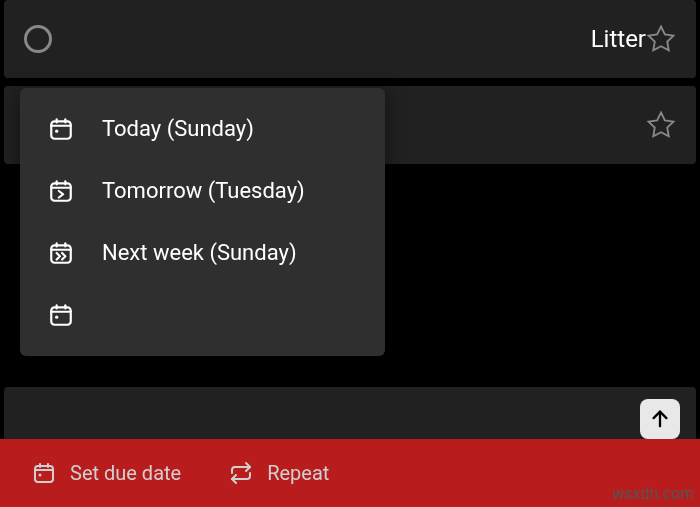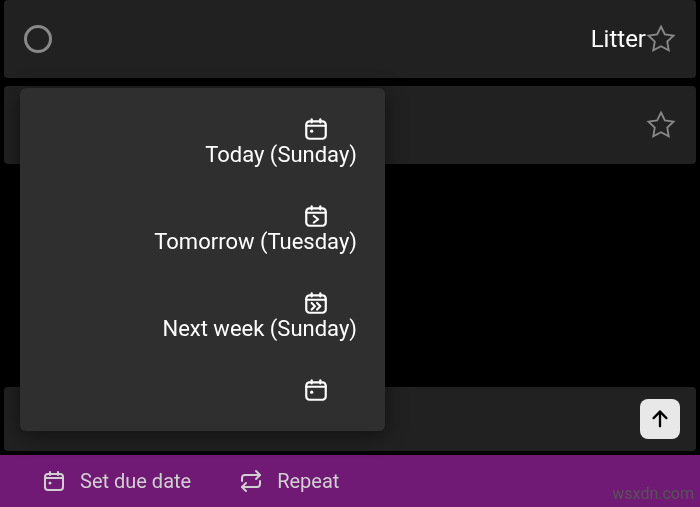--- a/index.html
+++ b/index.html
@@ -53,24 +53,23 @@
       top: 88px;
       width: 365px;
       background: #2f2f2f;
       border-radius: 6px;
       box-shadow: 0 4px 20px rgba(0,0,0,0.5);
       z-index: 10;
       padding: 10px 0;
     }
     .dropdown-item {
       display: flex;
-      align-items: flex-end;
+      align-items: flex-start;
       padding: 18px 28px;
       cursor: pointer;
-      flex-direction: column;
     }
     .dropdown-icon {
       width: 26px;
       height: 26px;
       margin-right: 28px;
       flex-shrink: 0;
     }
     .dropdown-label {
       font-size: 22px;
       color: #fff;
@@ -94,25 +93,25 @@
       border-radius: 8px;
       display: flex;
       align-items: center;
       justify-content: center;
     }
     .bottom-bar {
       position: absolute;
       bottom: 0;
       left: 0;
       right: 0;
-      height: 52px;
-      background: #701a75;
-      display: flex;
-      align-items: center;
-      padding: 0 42px;
+      height: 68px;
+      background: #b91c1c;
+      display: flex;
+      align-items: center;
+      padding: 0 32px;
       gap: 48px;
     }
     .bottom-item {
       display: flex;
       align-items: center;
       gap: 14px;
       cursor: pointer;
     }
     .bottom-icon {
       width: 24px;

